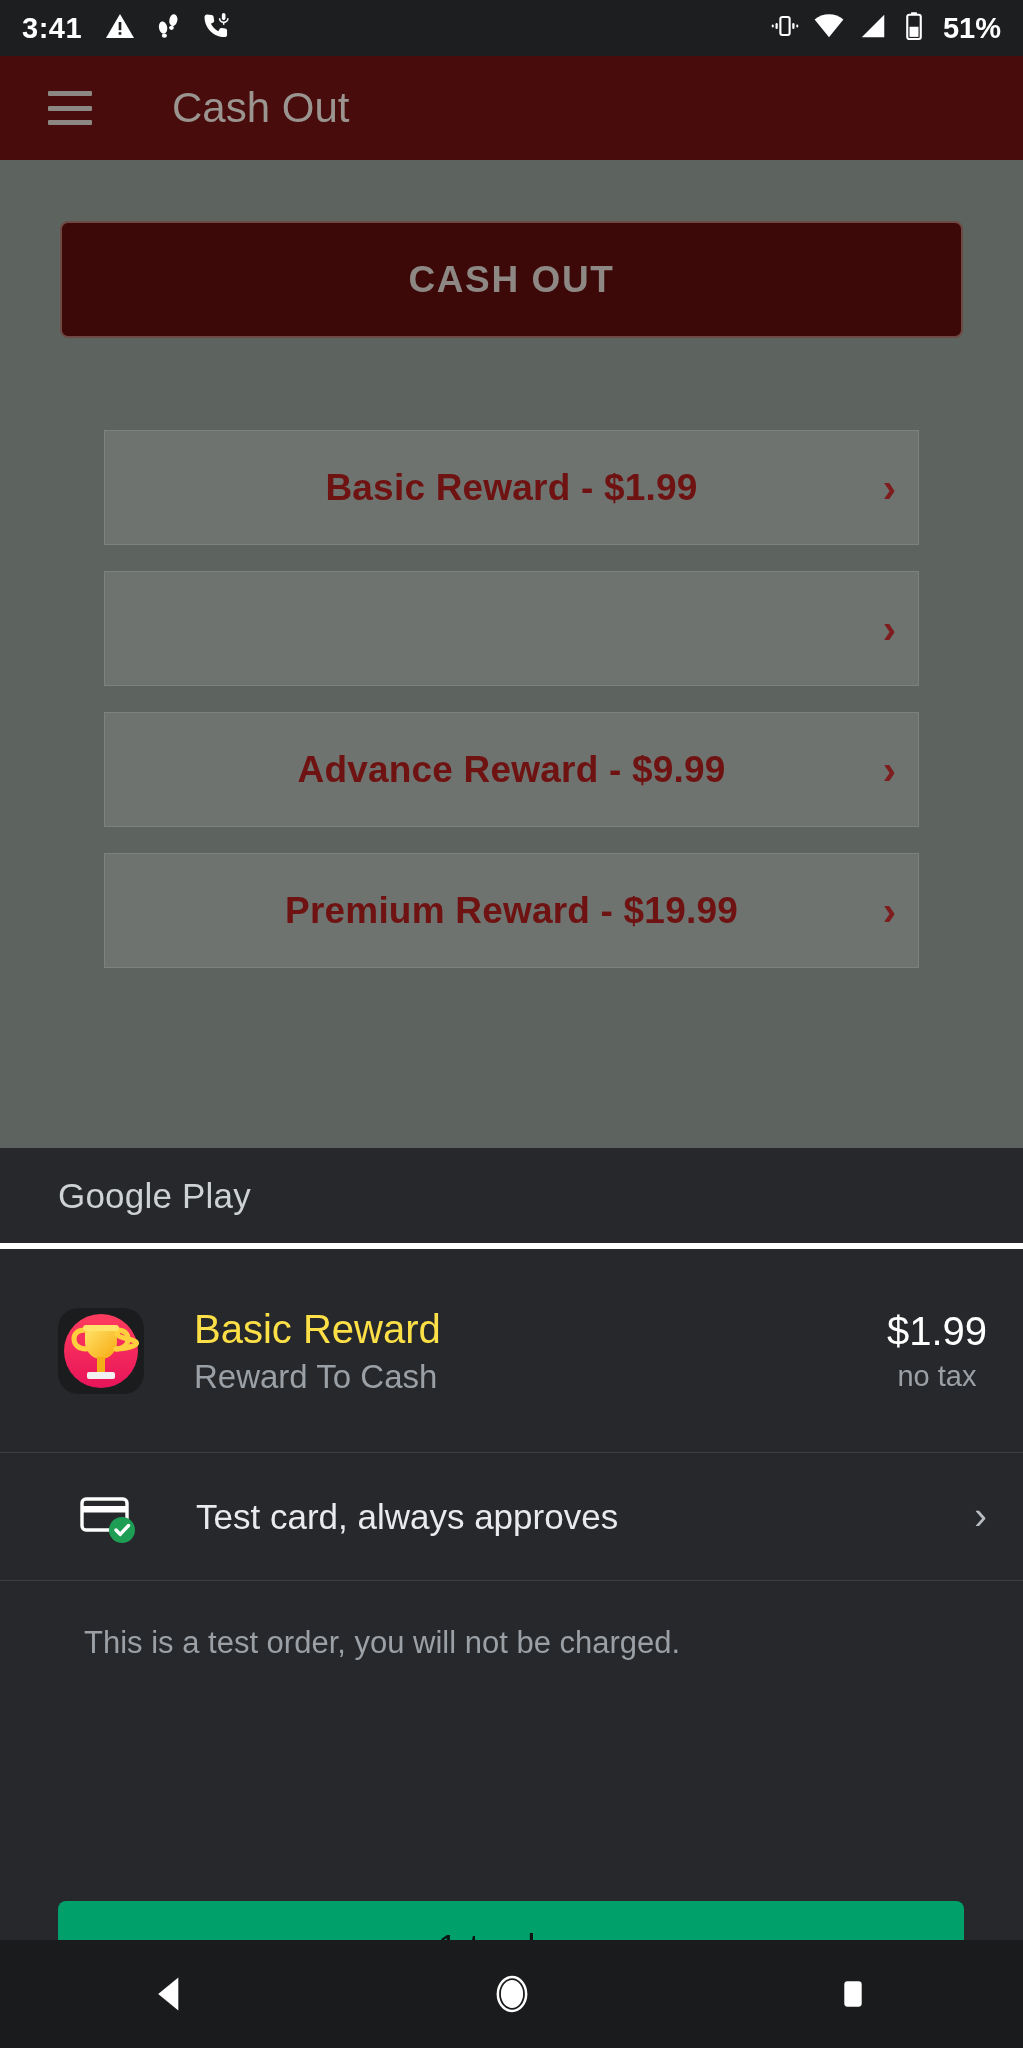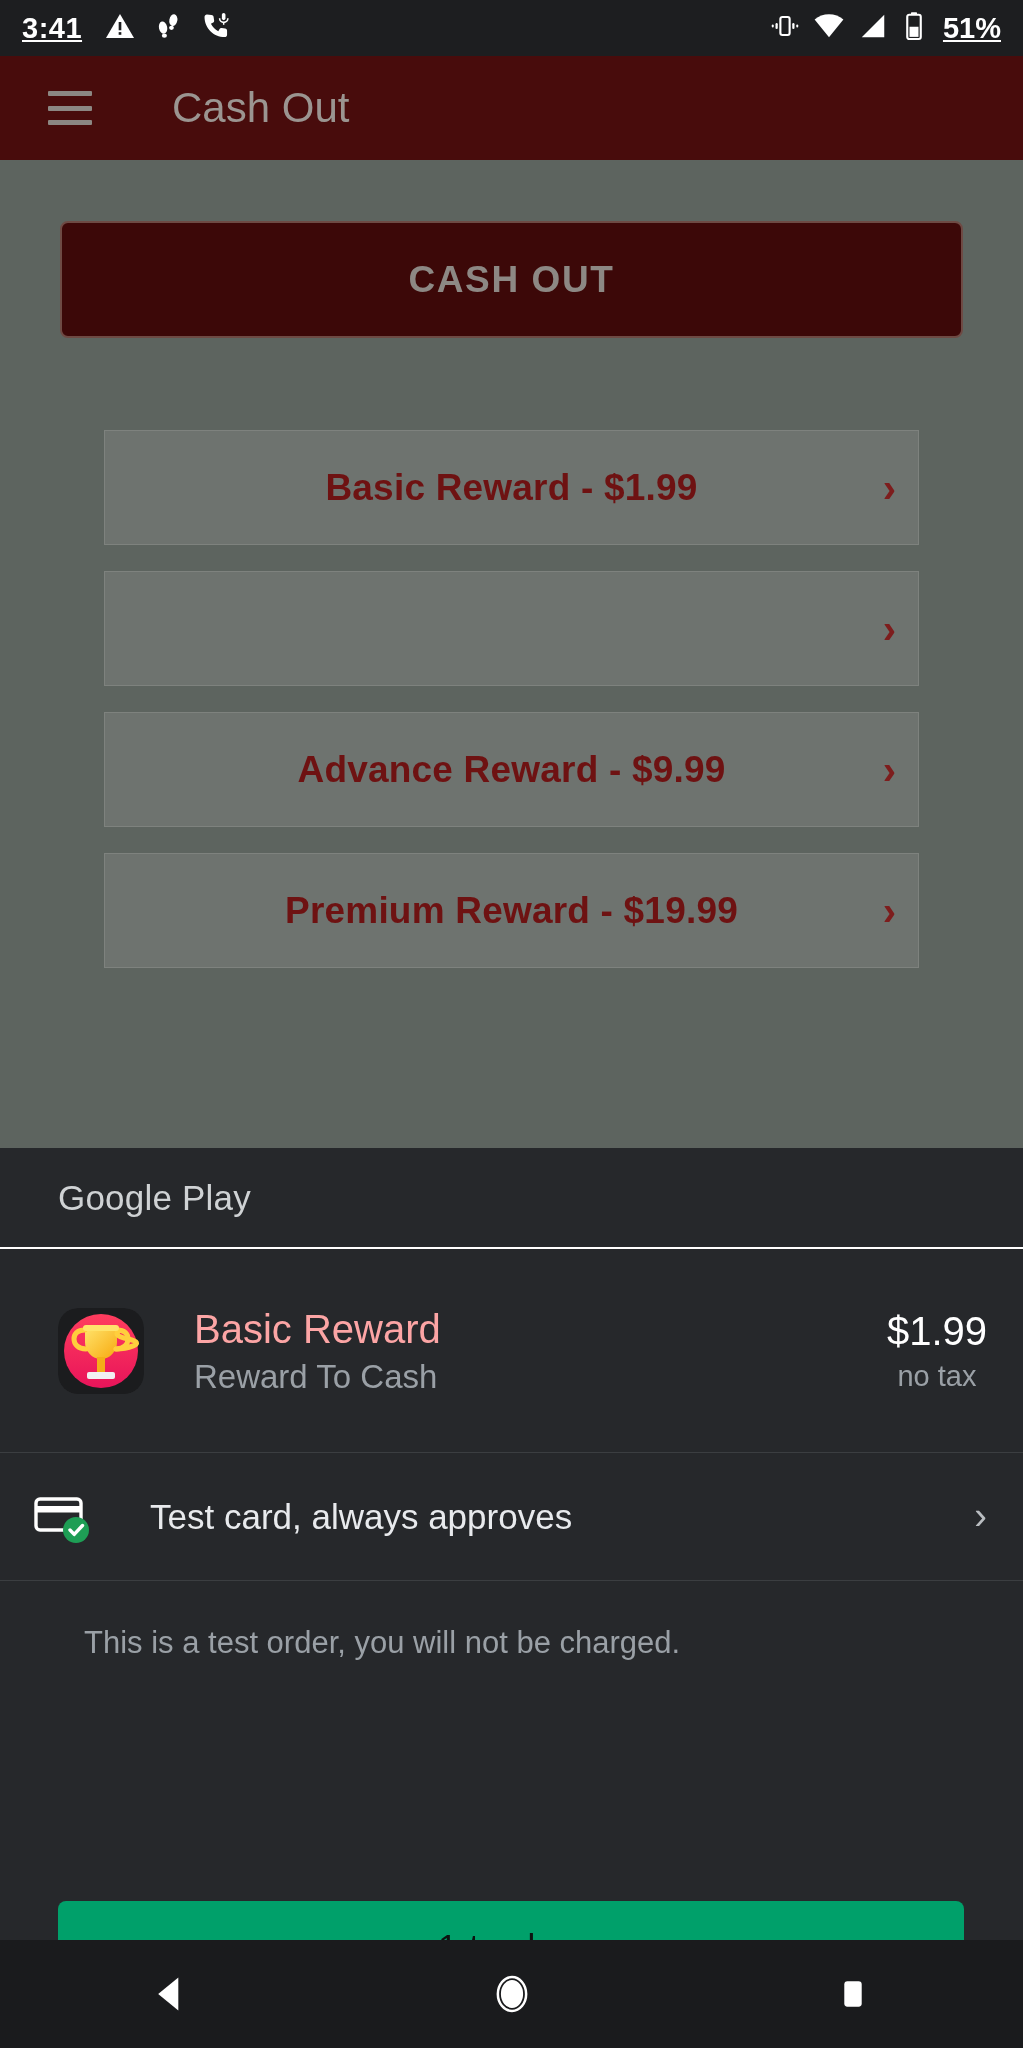--- a/index.html
+++ b/index.html
@@ -8,21 +8,21 @@
     background:#000;
     font-family:"Liberation Sans", sans-serif;
     overflow:hidden;
   }
   #screen { position:relative; width:1023px; height:2048px; background:#5d645f; overflow:hidden; }
 
   
   .statusbar {
     position:absolute; top:0; left:0; width:1023px; height:56px;
     background:#1d1e20; display:flex; align-items:center;
-    padding:8px 22px; color:#fff;text-decoration:underline;
+    padding:8px 22px; color:#fff;
   }
   .sb-time { font-size:29px; font-weight:700; letter-spacing:.5px; }
   .sb-left-icons { display:flex; align-items:center; gap:16px; margin-left:22px; }
   .sb-right { margin-left:auto; display:flex; align-items:center; gap:13px; }
   .sb-batt-text { font-size:29px; font-weight:700; margin-left:3px; }
   .icn { display:block; }
 
   
   .appbar {
     position:absolute; top:56px; left:0; width:1023px; height:104px;
@@ -60,35 +60,35 @@
     overflow:hidden;
   }
 
   
   .gp-sheet {
     position:absolute; left:0; top:1148px; width:1023px; height:792px;
     background:#26282b; color:#fff;
   }
   .gp-header {
     height:101px; display:flex; align-items:center; padding-left:58px;
-    border-bottom:2px solid #ffffff;
+    border-bottom:6px solid #ffffff;
   }
   .gp-brand { font-size:35px; color:#cfd2d4; font-weight:400; letter-spacing:.2px; }
 
   .gp-product { height:204px; display:flex; align-items:center; padding:0 36px 0 58px;
     border-bottom:1px solid #3b3e41; }
   .gp-icon { width:86px; height:86px; border-radius:20px; overflow:hidden; flex:none; }
   .gp-prod-text { margin-left:50px; }
-  .gp-prod-title { font-size:40px; font-weight:400; color:#fca5a5; line-height:1.15; }
+  .gp-prod-title { font-size:40px; font-weight:400; color:#fde047; line-height:1.15; }
   .gp-prod-sub { font-size:33px; color:#9aa0a6; margin-top:6px; }
   .gp-price-wrap { margin-left:auto; text-align:center; }
   .gp-price { font-size:40px; color:#fff; }
   .gp-tax { font-size:29px; color:#9aa0a6; margin-top:6px; }
 
-  .gp-payment { height:128px; display:flex; align-items:center; padding:0 36px 0 32px;
+  .gp-payment { height:128px; display:flex; align-items:center; padding:0 36px 0 78px;
     border-bottom:1px solid #3b3e41; }
   .gp-card-icon { width:62px; height:62px; position:relative; flex:none; }
   .gp-pay-label { margin-left:56px; font-size:35px; color:#e8eaed; }
   .gp-pay-chev { margin-left:auto; font-size:38px; color:#b9bdc1; font-weight:300; }
 
   .gp-testnote { padding:44px 58px 0 84px; font-size:31px; color:#9aa0a6; }
 
   .gp-buy {
     position:absolute; left:58px; top:320px; width:906px; height:92px;
     background:#00a06a; border-radius:8px; display:flex; align-items:center;

